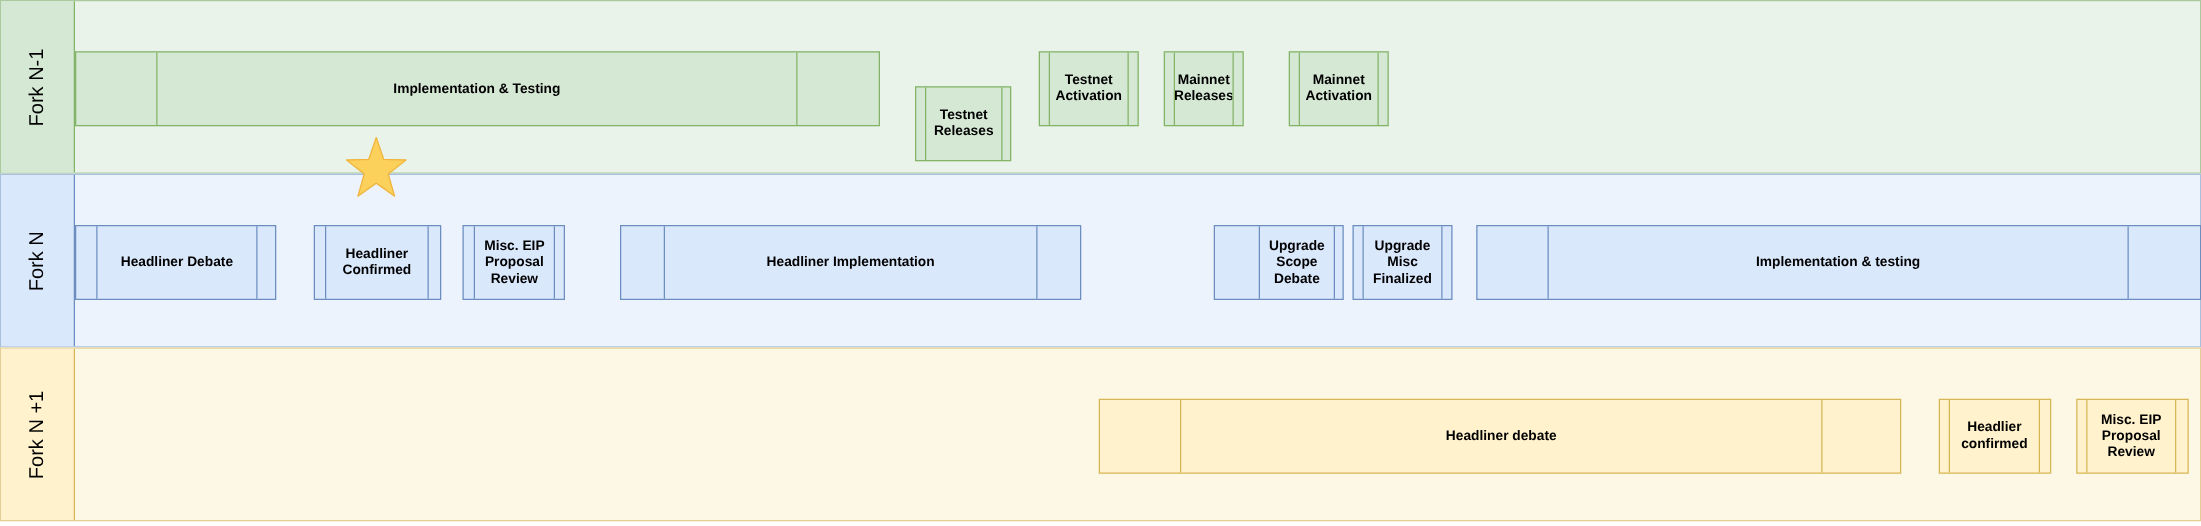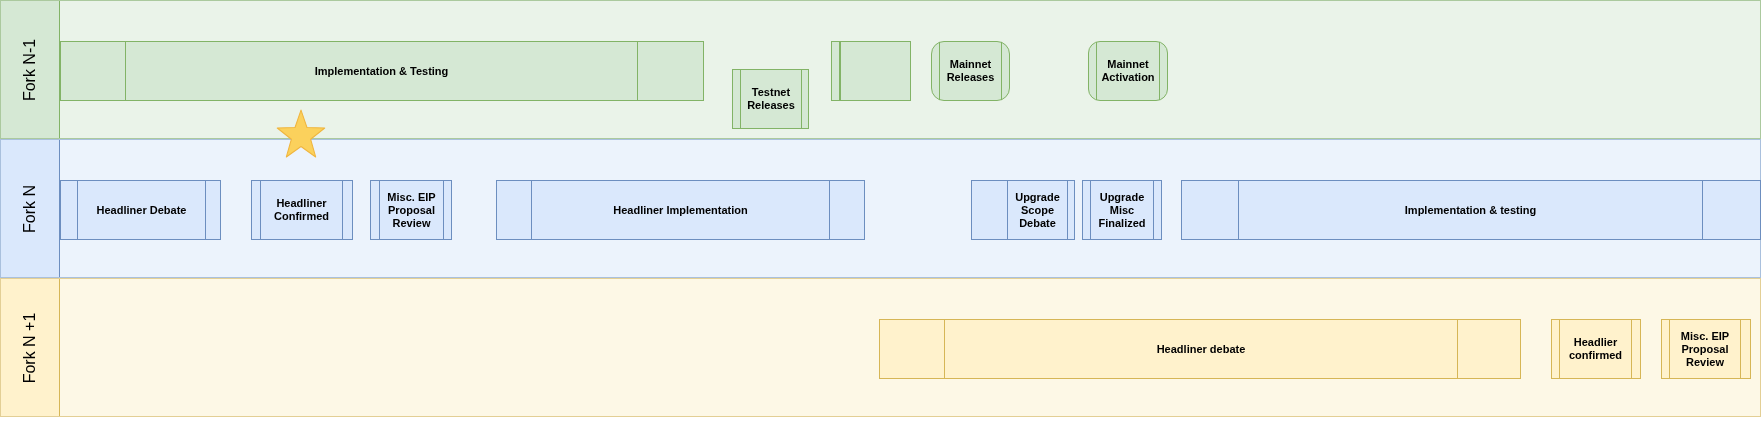--- a/index.html
+++ b/index.html
@@ -63,28 +63,29 @@
           <div class="bar-body">Implementation &amp; Testing</div>
           <div class="bar-cap r" style="width: 66px;"></div>
         </div>
         <div class="bar" style="left: 731px; width: 77px; margin-top: 28px;">
           <div class="bar-cap l" style="width: 8px;"></div>
           <div class="bar-body">Testnet Releases</div>
           <div class="bar-cap r" style="width: 7px;"></div>
         </div>
         <div class="bar" style="left: 830px; width: 80px;">
           <div class="bar-cap l" style="width: 8px;"></div>
+          <div class="bar-body">Testnet Activation</div>
           <div class="bar-cap r" style="width: 8px;"></div>
         </div>
-        <div class="bar" style="left: 930px; width: 79px; border-radius: 13px;">
+        <div class="bar" style="left: 930px; width: 64px;">
           <div class="bar-cap l" style="width: 8px;"></div>
           <div class="bar-body">Mainnet Releases</div>
           <div class="bar-cap r" style="width: 8px;"></div>
         </div>
-        <div class="bar" style="left: 1087px; width: 80px; border-radius: 12px;">
+        <div class="bar" style="left: 1030px; width: 80px;">
           <div class="bar-cap l" style="width: 8px;"></div>
           <div class="bar-body">Mainnet Activation</div>
           <div class="bar-cap r" style="width: 8px;"></div>
         </div>
       </div>
       <div class="lane blue" style="top: 139px;">
         <div class="lane-sidebar">
           <div class="lane-label">Fork N</div>
         </div>
         <div class="bar" style="left: 59px; width: 161px;">

